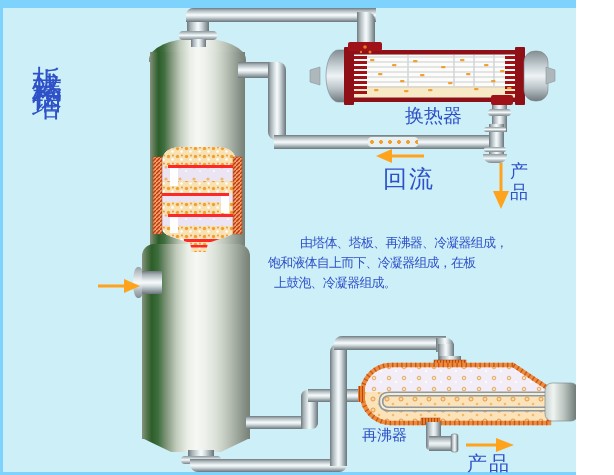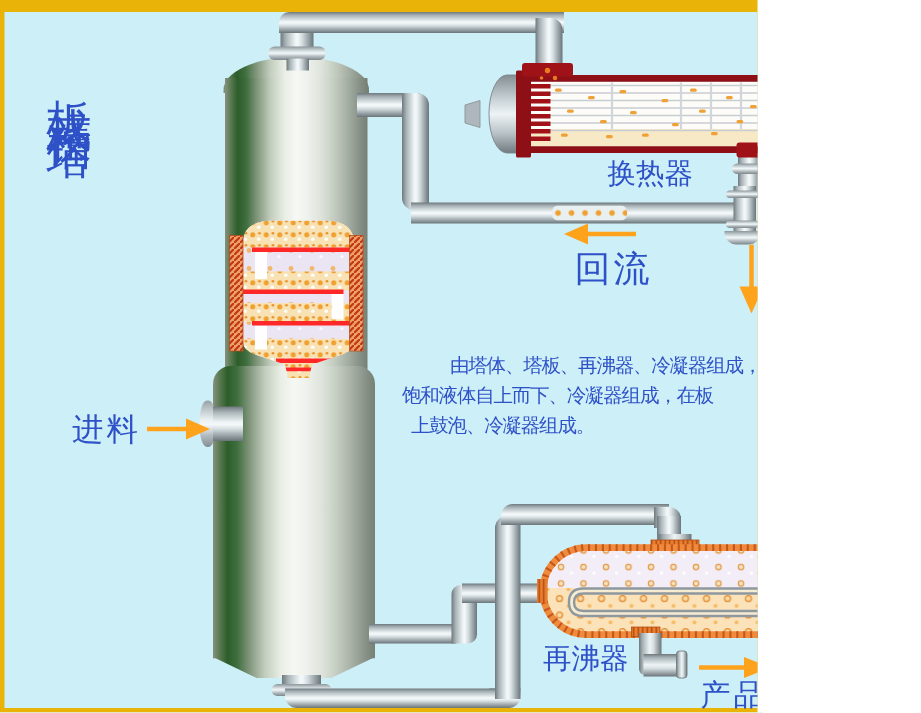--- a/index.html
+++ b/index.html
@@ -1,17 +1,17 @@
 <!DOCTYPE html>
 <html><head>
 <meta charset="utf-8">
 <style>
   html,body{margin:0;padding:0;}
-  #stage{position:relative;width:505px;height:475px;background:#eab308;overflow:hidden;
-         font-family:Liberation Sans, sans-serif;}
+  #stage{position:relative;width:576px;height:475px;background:#7dd3fc;overflow:hidden;
+         font-family:Liberation Mono, monospace;}
   .abs{position:absolute;}
   
   .metal{background:linear-gradient(90deg,#86917f 0%,#5a7a52 4%,#2c5d2a 9%,#3f6f3e 15%,#7d9378 22%,#c2cdbd 32%,#e9eee6 42%,#f6f8f4 50%,#eef1ec 58%,#dce2d9 68%,#c0c8bd 78%,#a2aba0 87%,#868f85 95%,#768073 100%);}
   
   .ph{background:linear-gradient(180deg,#6f797d 0%,#a8b3b7 16%,#eef4f6 45%,#f4f8f9 52%,#d8e0e3 64%,#9aa5a9 84%,#6b7579 100%);}
   .pv{background:linear-gradient(90deg,#6f797d 0%,#a8b3b7 16%,#eef4f6 45%,#f4f8f9 52%,#d8e0e3 64%,#9aa5a9 84%,#6b7579 100%);}
   .flg{background:linear-gradient(180deg,#8d979b,#dfe7ea 38%,#f2f7f8 50%,#b6c0c4 72%,#7d878b);border-radius:4px;}
   .flgv{background:linear-gradient(180deg,#98a2a6,#e8eef0 40%,#f4f8f9 52%,#b2bcc0 75%,#848e92);border-radius:45%;}
   .lbl{color:#2E51C8;white-space:nowrap;}
   .para-line{color:#2E51C8;font-size:13px;line-height:20px;letter-spacing:-0.8px;white-space:nowrap;}
@@ -267,23 +267,22 @@
 
   <div class="abs lbl" style="left:24px;top:42px;height:200px;writing-mode:vertical-rl;text-orientation:upright;
               font-size:30px;letter-spacing:6px;">板式精馏塔</div>
 
   <div class="abs lbl" style="left:405px;top:103px;font-size:19px;">换热器</div>
 
   <div class="abs lbl" style="left:383px;top:163px;font-size:24px;letter-spacing:2px;">回流</div>
 
   <div class="abs lbl" style="left:510px;top:162px;width:22px;font-size:18px;line-height:21px;white-space:normal;word-break:break-all;">产品</div>
 
-  <div class="abs lbl" style="left:48px;top:272px;font-size:21px;letter-spacing:2px;">进料</div>
-
-  <div class="abs lbl" style="left:362px;top:426px;font-size:19px;">再沸器</div>
+
+  <div class="abs lbl" style="left:362px;top:426px;font-size:15px;">再沸器</div>
 
   <div class="abs lbl" style="left:467px;top:450px;font-size:20px;letter-spacing:2px;">产品</div>
 
   <div class="abs" style="left:268px;top:234px;">
     <div class="para-line" style="margin-left:32px;">由塔体、塔板、再沸器、冷凝器组成，</div>
     <div class="para-line">饱和液体自上而下、冷凝器组成，在板</div>
     <div class="para-line" style="margin-left:6px;">上鼓泡、冷凝器组成。</div>
   </div>
 
 </div>

